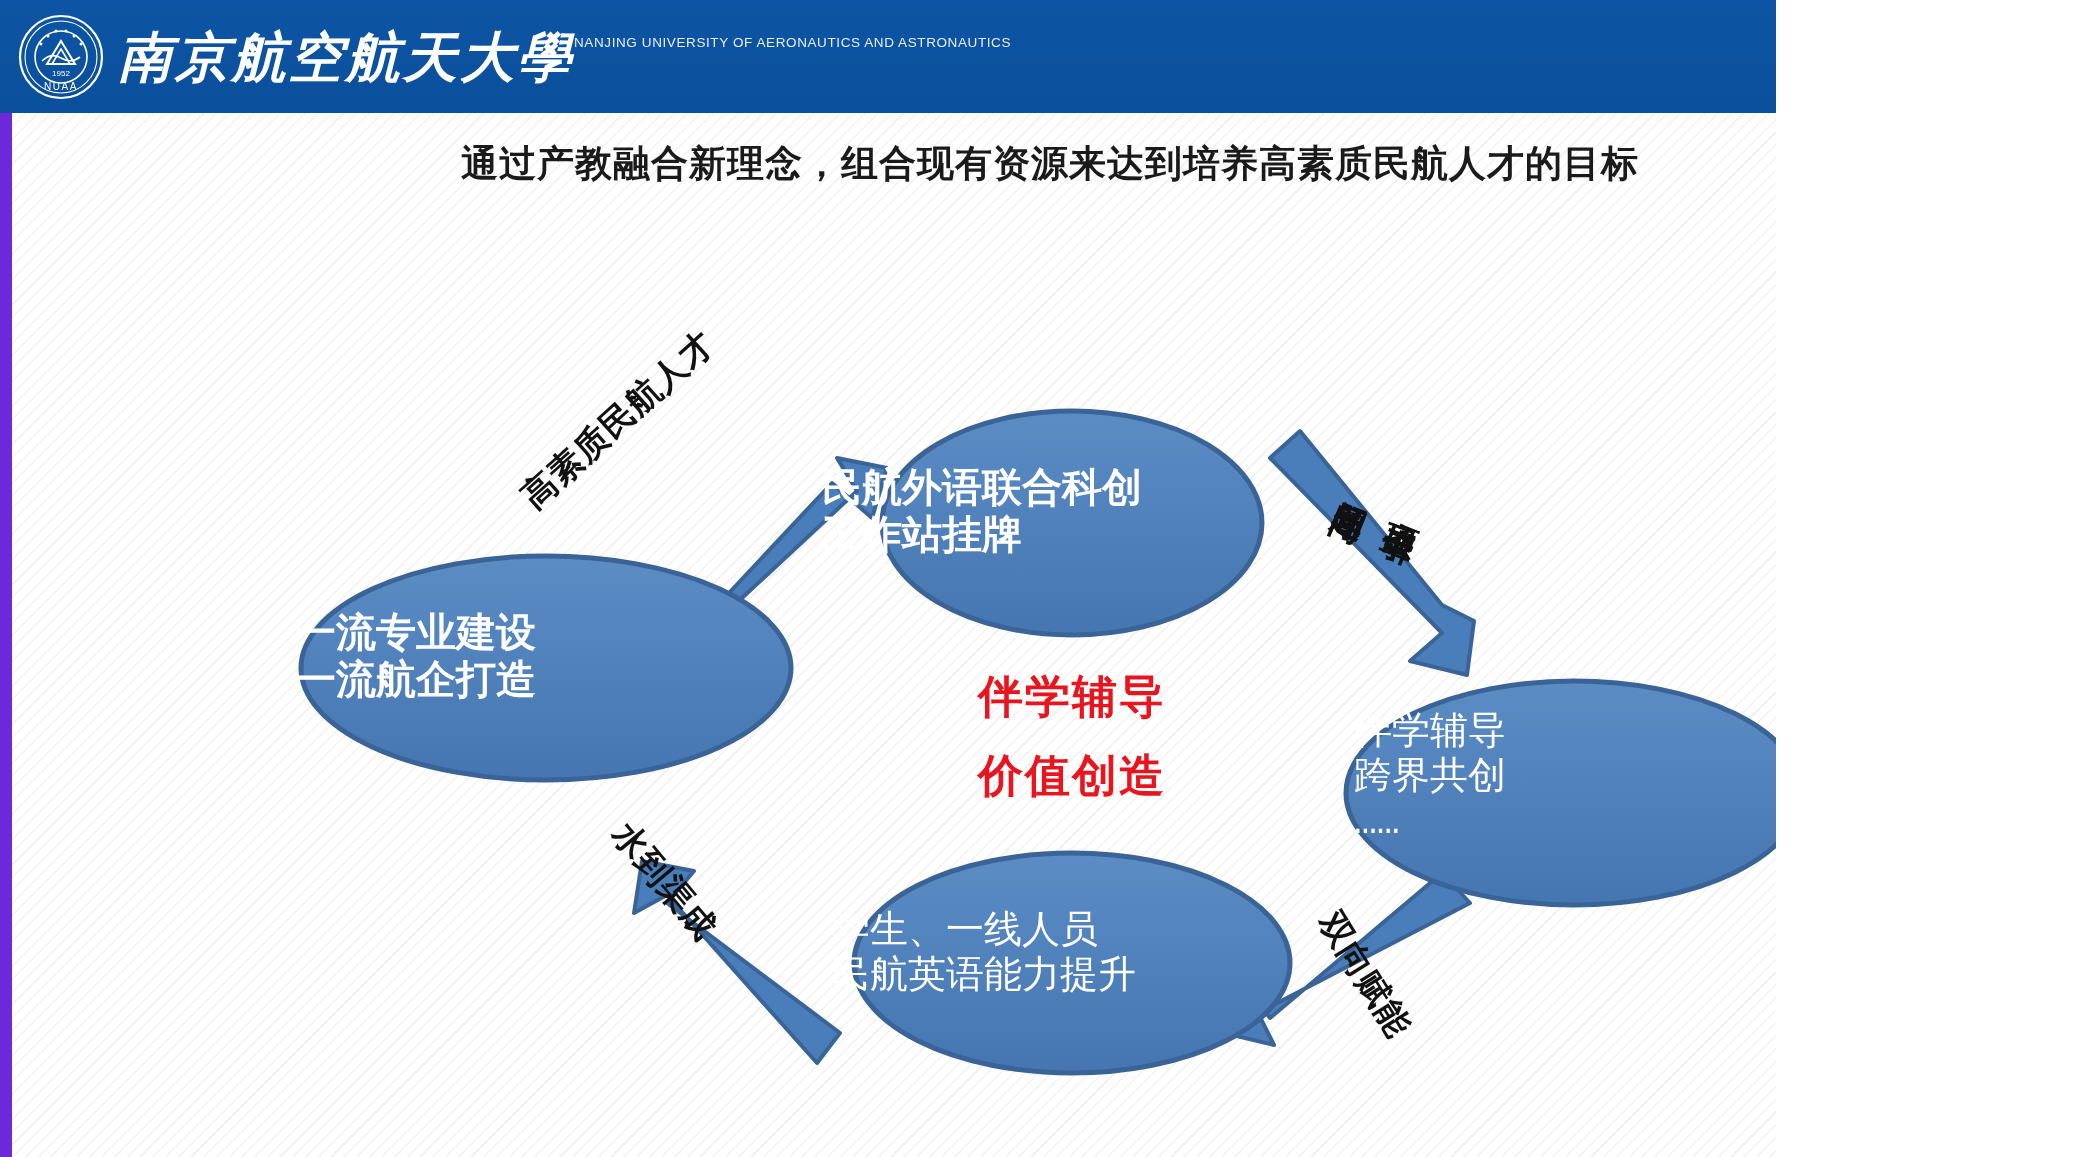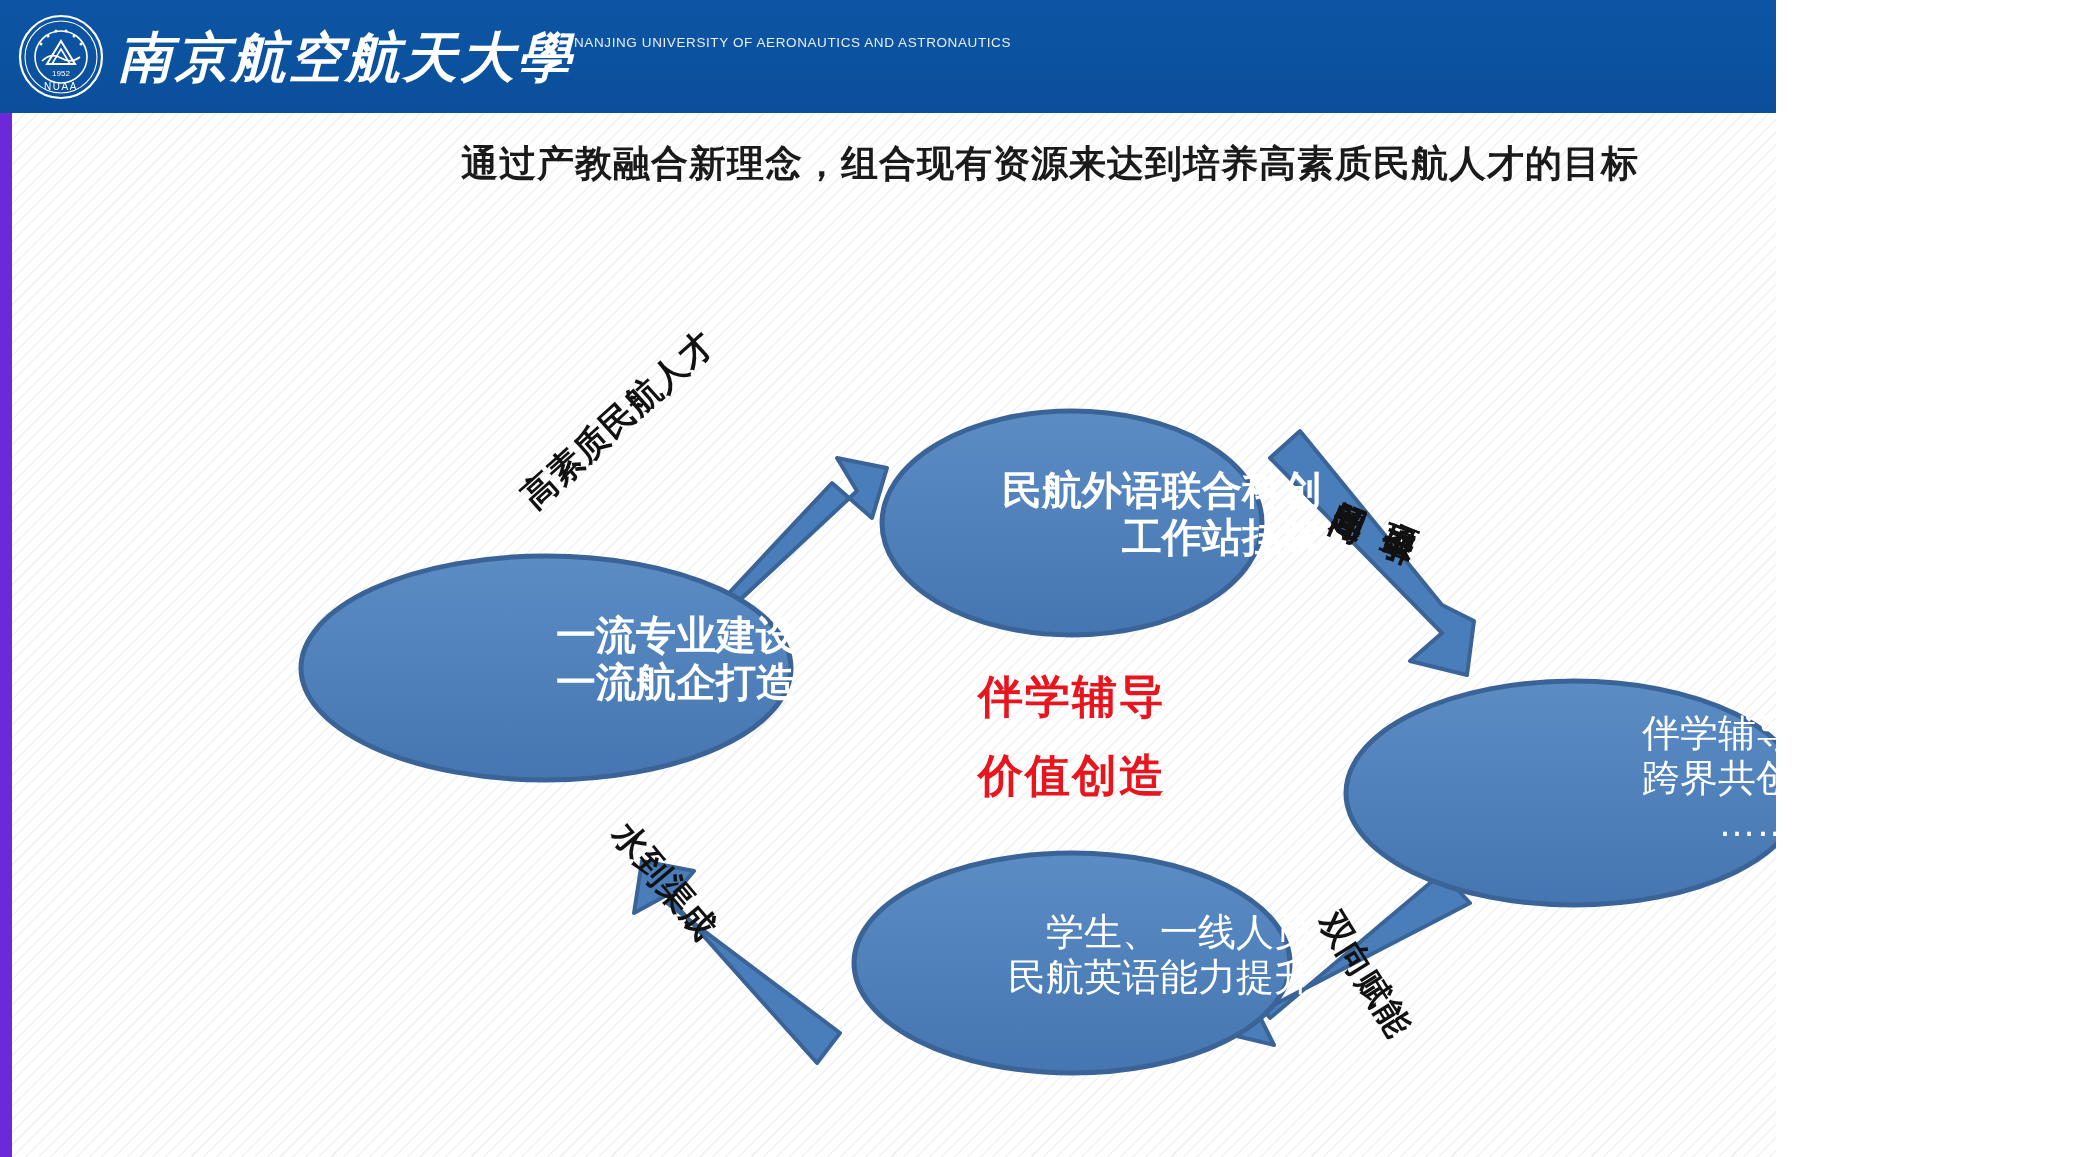--- a/index.html
+++ b/index.html
@@ -128,22 +128,22 @@
     height: 1044px;
   }
   .diagram svg {
     position: absolute;
     left: 0; top: 0;
   }
 
   .ellipse-label {
     position: absolute;
     color: #ffffff;
-    text-align: right;
-    font-family: Liberation Sans, sans-serif;
+    text-align: left;
+    font-family: Liberation Mono, monospace;
     line-height: 1.18;
     pointer-events: none;
     white-space: pre-line;
   }
   .node-top-label   { font-size: 40px; font-weight: 700; }
   .node-left-label  { font-size: 40px; font-weight: 700; }
   .node-right-label { font-size: 38px; font-weight: 400; }
   .node-bottom-label{ font-size: 38px; font-weight: 400; }
 
   .center-label {

